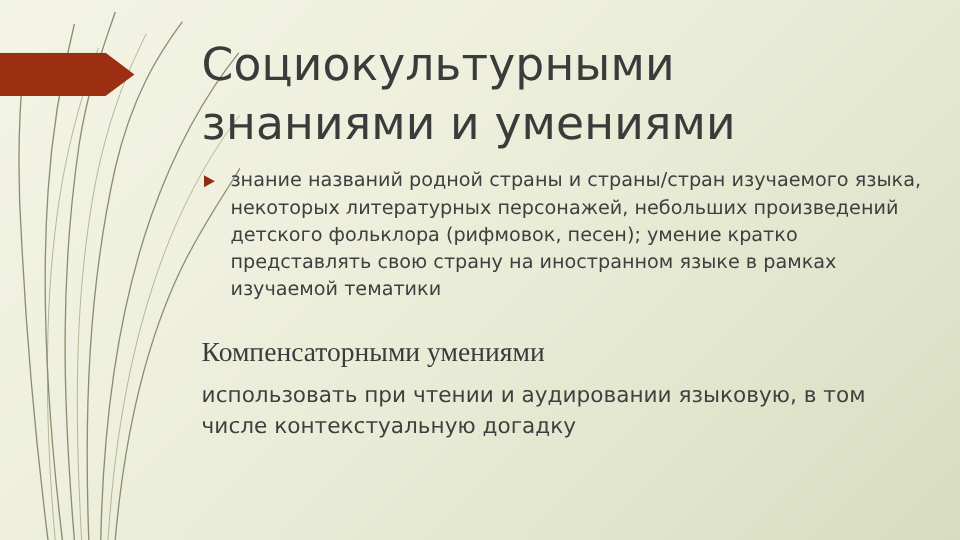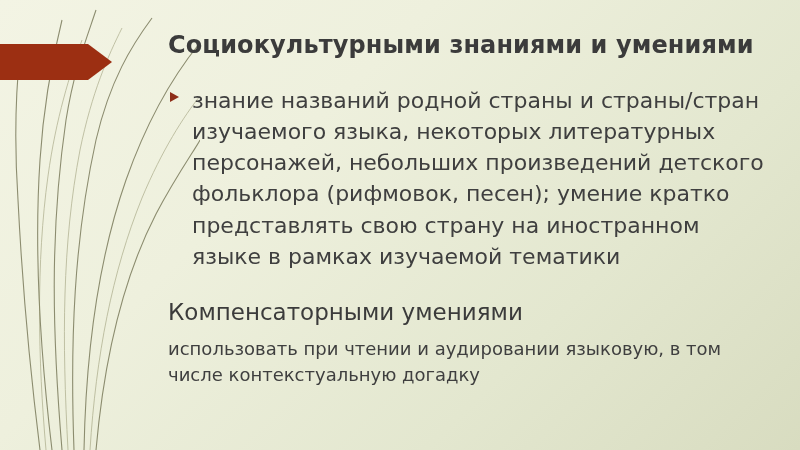--- a/index.html
+++ b/index.html
@@ -36,56 +36,57 @@
     width: 112px;
     height: 36px;
   }
   .content {
     position: absolute;
     left: 168px;
     top: 30px;
     width: 600px;
   }
   .title {
-    font-size: 24px;
+    font-size: 38px;
     line-height: 1.28;
     color: #3b3b3b;
-    font-weight: bold;
-    margin: 0 0 24px 0;
+    font-weight: normal;
+    margin: 0 0 12px 0;
     letter-spacing: 0.1px;
   }
   .bullet-list {
     list-style: none;
     margin: 0;
     padding: 0;
   }
   .bullet-item {
     position: relative;
     padding-left: 24px;
-    font-size: 22px;
+    font-size: 16px;
     line-height: 1.42;
     color: #3f3f3f;
     margin-bottom: 26px;
   }
   .bullet-marker {
     position: absolute;
     left: 2px;
     top: 7px;
     width: 0;
     height: 0;
     border-top: 5px solid transparent;
     border-bottom: 5px solid transparent;
     border-left: 9px solid #8e2d18;
   }
   .subtitle {
     font-size: 23px;
     line-height: 1.3;
     color: #3b3b3b;
     margin: 14px 0 8px 0;
     font-weight: normal;
+    font-family: Liberation Serif, serif;
   }
   .body-text {
     font-size: 18px;
     line-height: 1.45;
     color: #3f3f3f;
     margin: 0;
   }
 </style>
 </head>
 <body>

